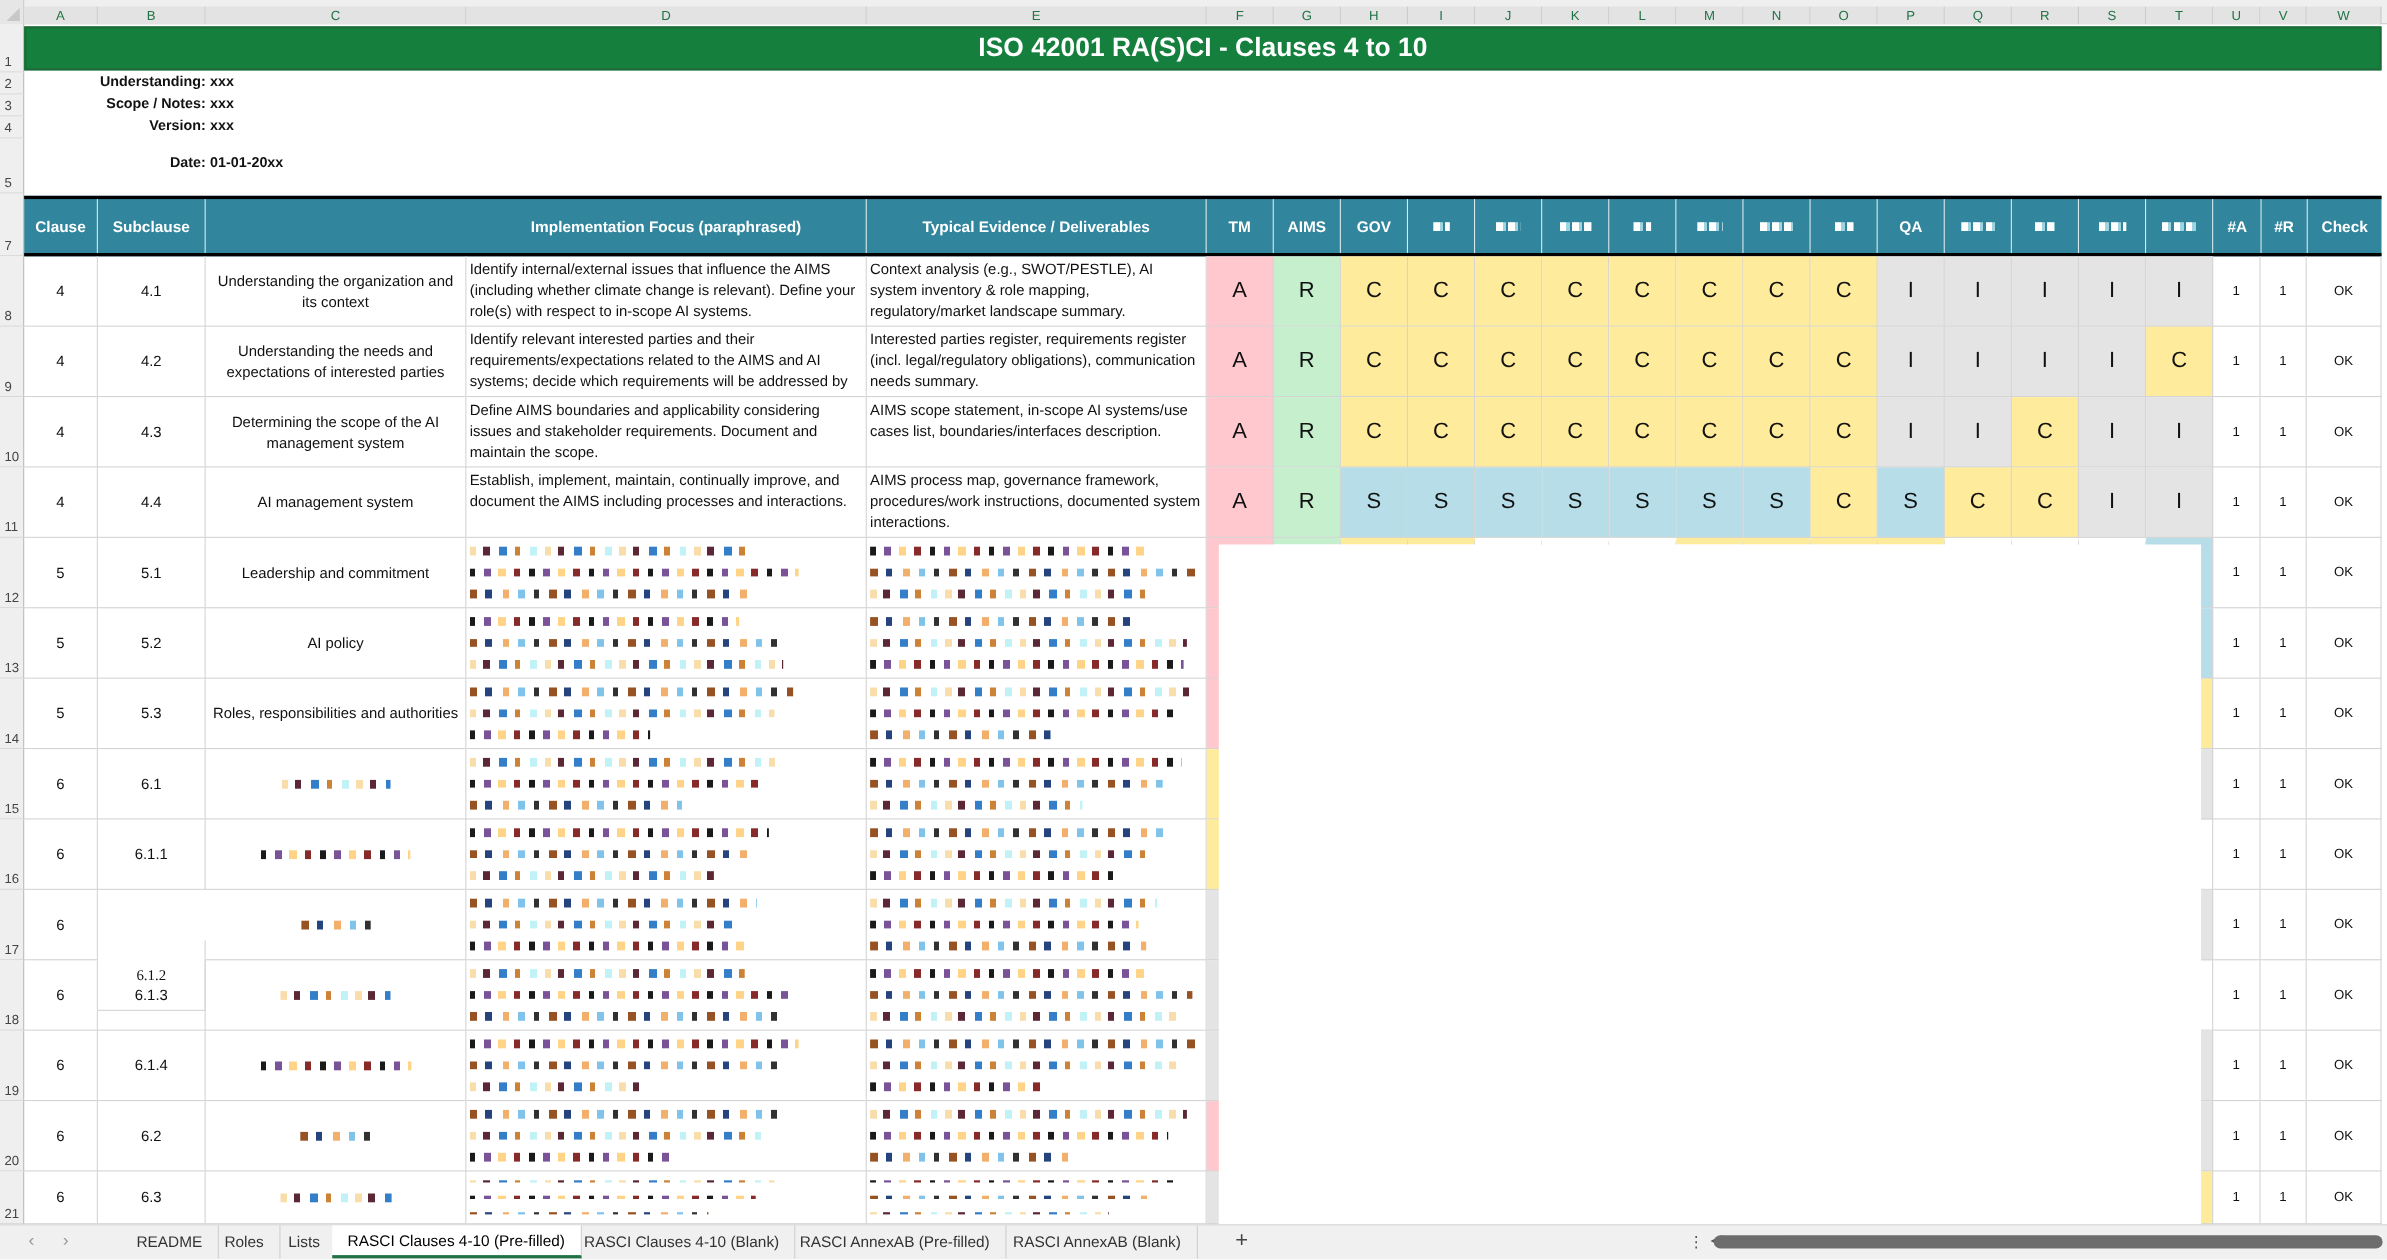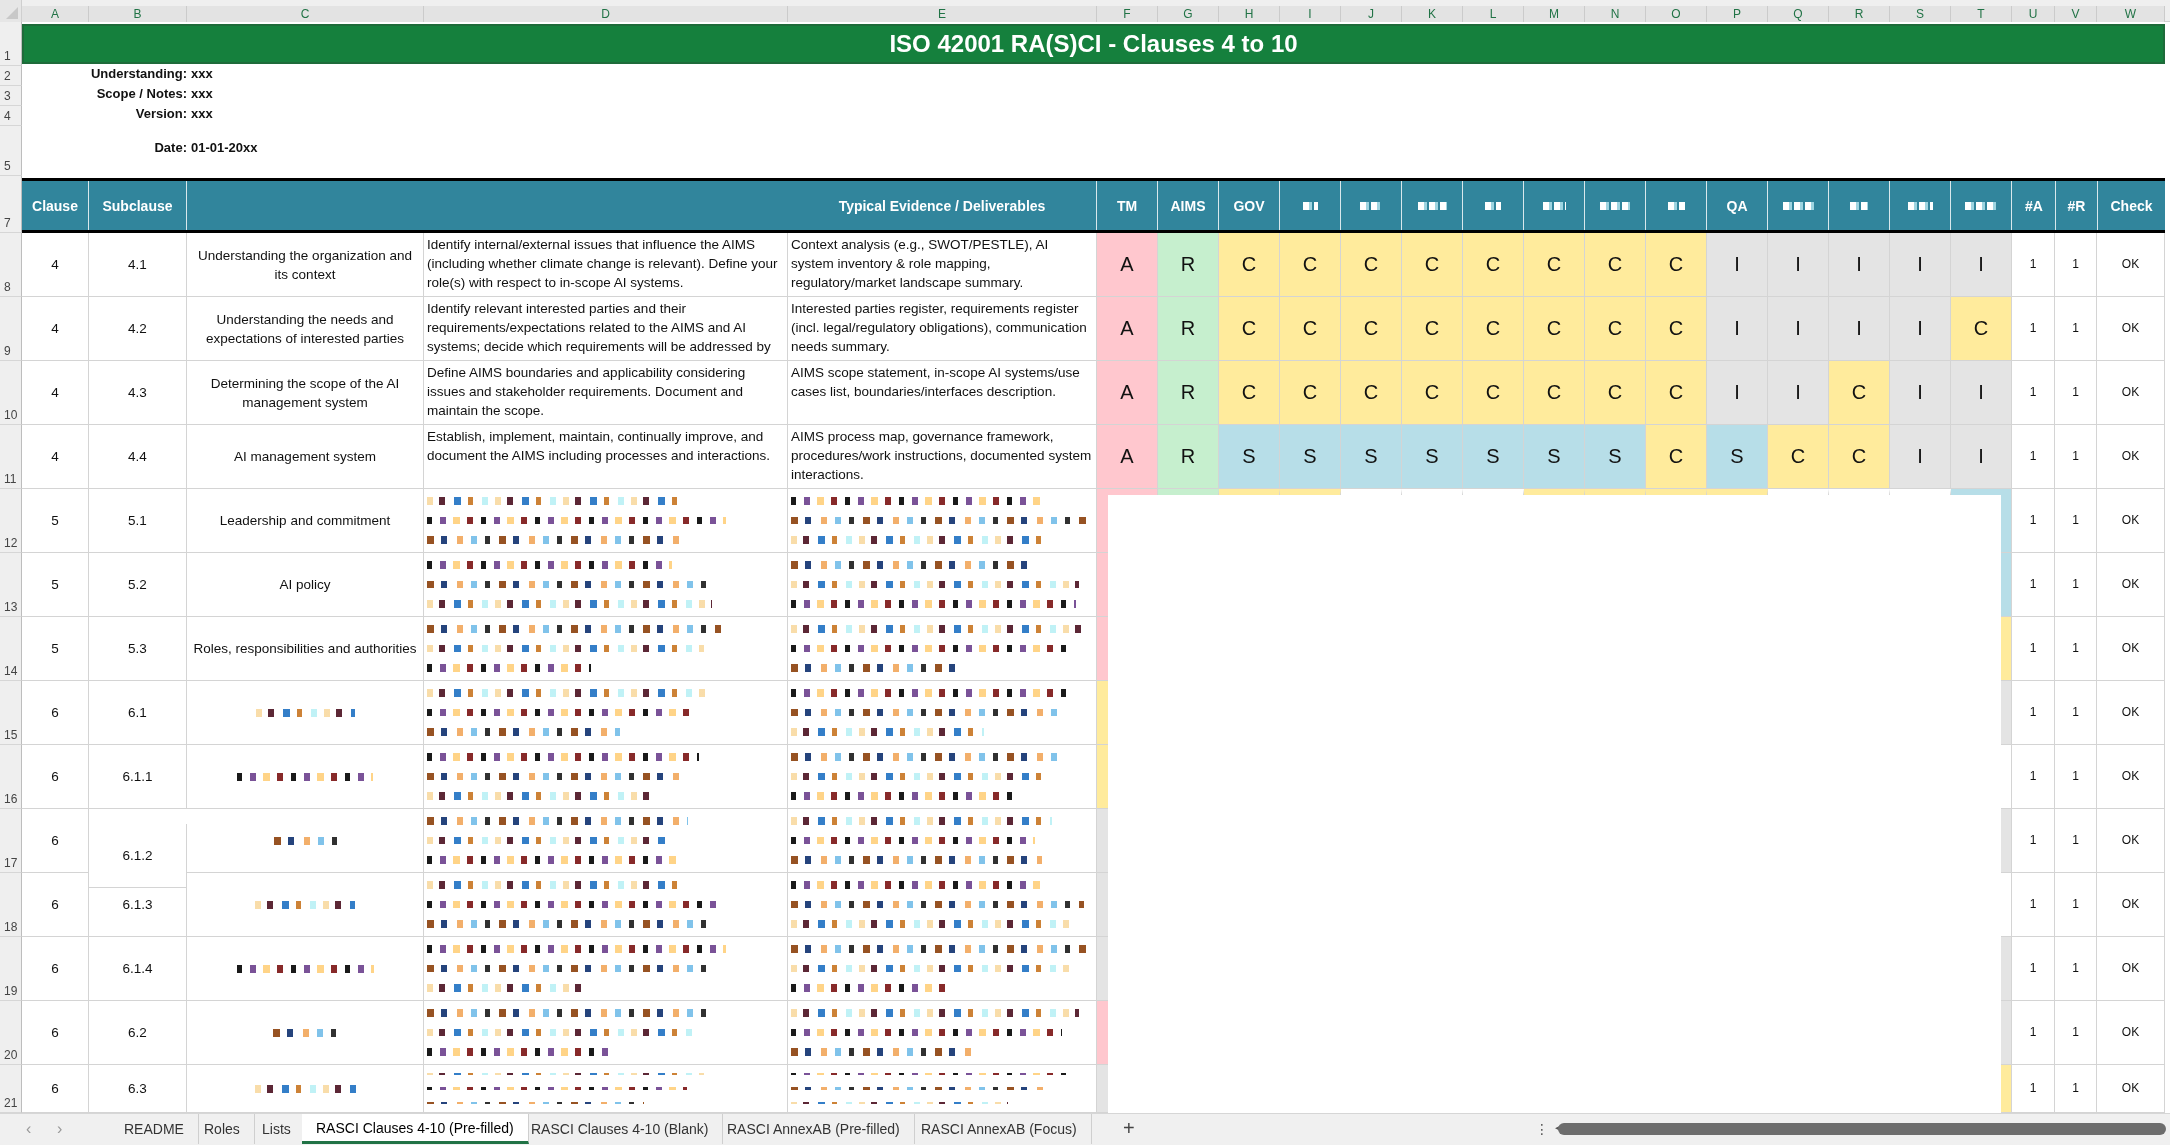--- a/index.html
+++ b/index.html
@@ -178,20 +178,21 @@
   <div class="meta" style="left:22px;top:138px;width:165px;height:20px">
     <span class="lbl" style="top:2px">Date:</span>
   </div>
   <div class="meta" style="left:187px;top:138px;width:200px;height:20px">
     <span class="val" style="top:2px">01-01-20xx</span>
   </div>
 
   <div class="hdr-row">
     <div class="hcell" style="left:0;width:67px">Clause</div>
     <div class="hcell" style="left:67px;width:98px">Subclause</div>
+    <div class="hcell" style="left:402px;width:364px">Implementation Focus (paraphrased)</div>
     <div class="hcell" style="left:766px;width:309px">Typical Evidence / Deliverables</div>
     <div id="role-headers">
         <div class="hcell" style="left: 1075px; width: 61px;">TM</div>
         <div class="hcell" style="left: 1136px; width: 61px;">AIMS</div>
         <div class="hcell" style="left: 1197px; width: 61px;">GOV</div>
         <div class="hcell" style="left: 1258px; width: 61px;">
           <span class="redacted-glyph" style="width: 15px;"></span>
         </div>
         <div class="hcell" style="left: 1319px; width: 61px;">
           <span class="redacted-glyph" style="width: 22px;"></span>
@@ -476,21 +477,21 @@
       <div class="cell rasci" style="left: 1646px; top: 745px; width: 61px; height: 64px;"></div>
       <div class="cell rasci" style="left: 1707px; top: 745px; width: 61px; height: 64px;"></div>
       <div class="cell rasci" style="left: 1768px; top: 745px; width: 61px; height: 64px;"></div>
       <div class="cell rasci" style="left: 1829px; top: 745px; width: 61px; height: 64px;"></div>
       <div class="cell rasci" style="left: 1890px; top: 745px; width: 61px; height: 64px;"></div>
       <div class="cell rasci" style="left: 1951px; top: 745px; width: 61px; height: 64px;"></div>
       <div class="cell small" style="left: 2012px; top: 745px; width: 43px; height: 64px;">1</div>
       <div class="cell small" style="left: 2055px; top: 745px; width: 42px; height: 64px;">1</div>
       <div class="cell small" style="left: 2097px; top: 745px; width: 68px; height: 64px;">OK</div>
       <div class="cell " style="left: 22px; top: 809px; width: 67px; height: 64px;">6</div>
-      <div class="cell " style="left: 89px; top: 824px; width: 98px; height: 64px;">6.1.2</div>
+      <div class="cell " style="left: 89px; top: 855px; width: 98px; height: 64px; font-family: Liberation Serif, serif;">6.1.2</div>
       <div class="cell " style="left: 187px; top: 809px; width: 237px; height: 64px; padding: 0px 6px;">
         <span class="scramble s1" style="width: 63px;"></span>
       </div>
       <div class="cell left" style="left: 424px; top: 809px; width: 364px; height: 64px; flex-direction: column;">
         <span class="scramble s1" style="width: 261px;"></span>
         <span class="scramble s2" style="width: 244px;"></span>
         <span class="scramble s3" style="width: 251px;"></span>
       </div>
       <div class="cell left" style="left: 788px; top: 809px; width: 309px; height: 64px; flex-direction: column;">
         <span class="scramble s2" style="width: 261px;"></span>
@@ -654,20 +655,20 @@
   <div class="tabbar">
     <span class="nav" style="left:26px">‹</span>
     <span class="nav" style="left:57px">›</span>
     <div id="tabs">
         <div class="tab" style="left: 110px;">README</div>
         <div class="tab" style="left: 190px;">Roles</div>
         <div class="tab" style="left: 248px;">Lists</div>
         <div class="tab active" style="left: 302px;">RASCI Clauses 4-10 (Pre-filled)</div>
         <div class="tab" style="left: 517px;">RASCI Clauses 4-10 (Blank)</div>
         <div class="tab" style="left: 713px;">RASCI AnnexAB (Pre-filled)</div>
-        <div class="tab" style="left: 907px;">RASCI AnnexAB (Focus)</div>
+        <div class="tab" style="left: 907px;">RASCI AnnexAB (Blank)</div>
       </div>
     <span class="addtab" style="left:1123px">+</span>
     <span class="kebab">⋮</span>
     <span class="hscroll-arrow">◀</span>
     <div class="hscroll"></div>
   </div>
 </div>
 
 </body></html>

